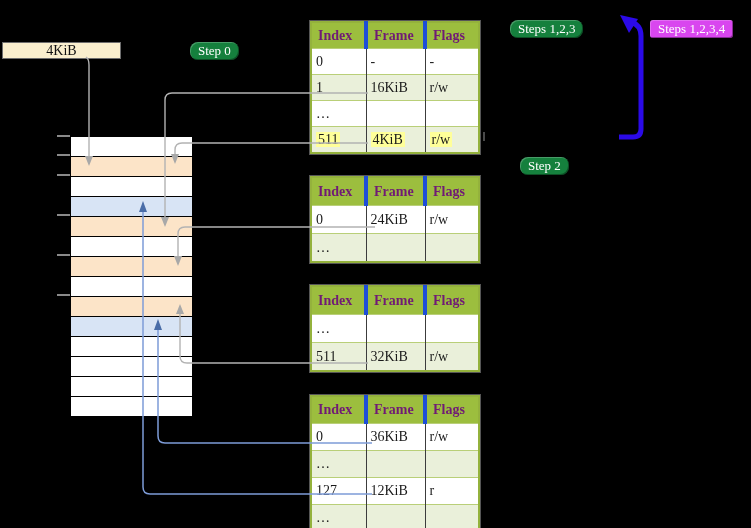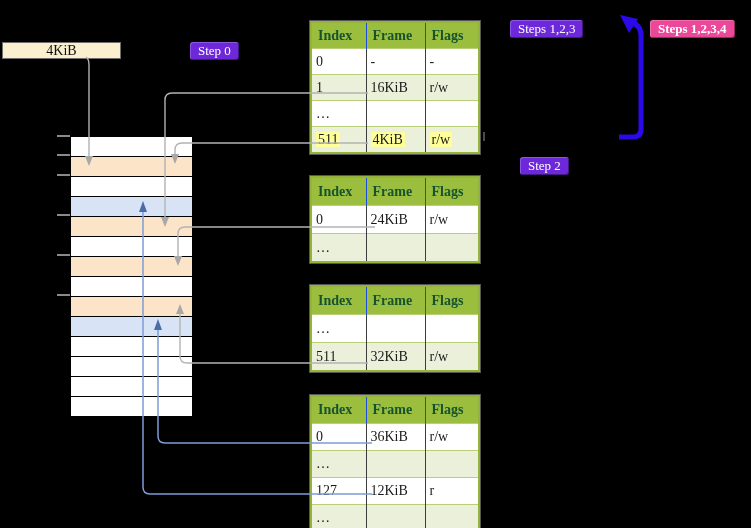--- a/index.html
+++ b/index.html
@@ -8,43 +8,43 @@
 
   
   #page-size-box{position:absolute;left:2px;top:42px;width:117px;height:15px;
     background:#FAEFCE;border:1px solid #6e6e6e;color:#111;
     font-size:14px;line-height:15px;text-align:center;}
 
   
   .badge{position:absolute;color:#fff;font-size:13px;line-height:15px;
     padding:1px 8px 2px;border-radius:3px;white-space:nowrap;
     box-shadow:inset 1px 1px 0 rgba(255,255,255,.22), inset -1px -1px 0 rgba(0,0,0,.38);}
-  .badge.crimson{background:#6d28d9;}
-  .badge.blue{background:#ec4899;font-weight:bold;}
+  .badge.crimson{background:#15803d;border-radius:8px;}
+  .badge.blue{background:#d946ef;}
   #badge-step0{left:190px;top:42px;text-align:center;}
   #badge-steps123{left:510px;top:20px;}
   #badge-steps1234{left:650px;top:20px;}
   #badge-step4{left:520px;top:157px;}
 
   
   #memory-strip{position:absolute;left:70px;top:136px;width:121px;border:1px solid #000;}
   .strip-row{height:19px;border-bottom:1px solid #000;}
   .strip-row:last-child{border-bottom:none;}
   .strip-row.white{background:#ffffff;}
   .strip-row.peach{background:#FCE4C8;}
   .strip-row.blue{background:#D8E4F5;}
   .tick{position:absolute;left:57px;width:13px;height:2px;background:#8a8a8a;}
 
   
   table.ptable{position:absolute;border-collapse:collapse;table-layout:fixed;
     border:2px solid #94B23C;background:#fff;
     box-shadow:0 0 0 1px rgba(190,190,190,.45);}
-  table.ptable th{background:#9CBE3E;color:#14532d;font-weight:bold;font-size:14px;
+  table.ptable th{background:#9CBE3E;color:#701a75;font-weight:bold;font-size:14px;
     text-align:left;padding:0 0 0 6px;}
-  table.ptable th + th{border-left:1px solid #1d4ed8;}
+  table.ptable th + th{border-left:4px solid #1d4ed8;}
   table.ptable td{font-size:14px;color:#1a1a1a;padding:0 0 0 4px;vertical-align:middle;}
   table.ptable td + td{border-left:1px solid #3c3c3c;}
   table.ptable tbody tr td{border-top:1px solid #b9cf78;}
   table.ptable tbody tr.shade{background:#EAF0DA;}
   .hl{background:#FFFF99;padding:0 2px;}
   #table-1{left:310px;top:21px;}
   #table-2{left:310px;top:176px;}
   #table-3{left:310px;top:285px;}
   #table-4{left:310px;top:395px;}
   #table-1 th,#table-1 td{height:25px;}

